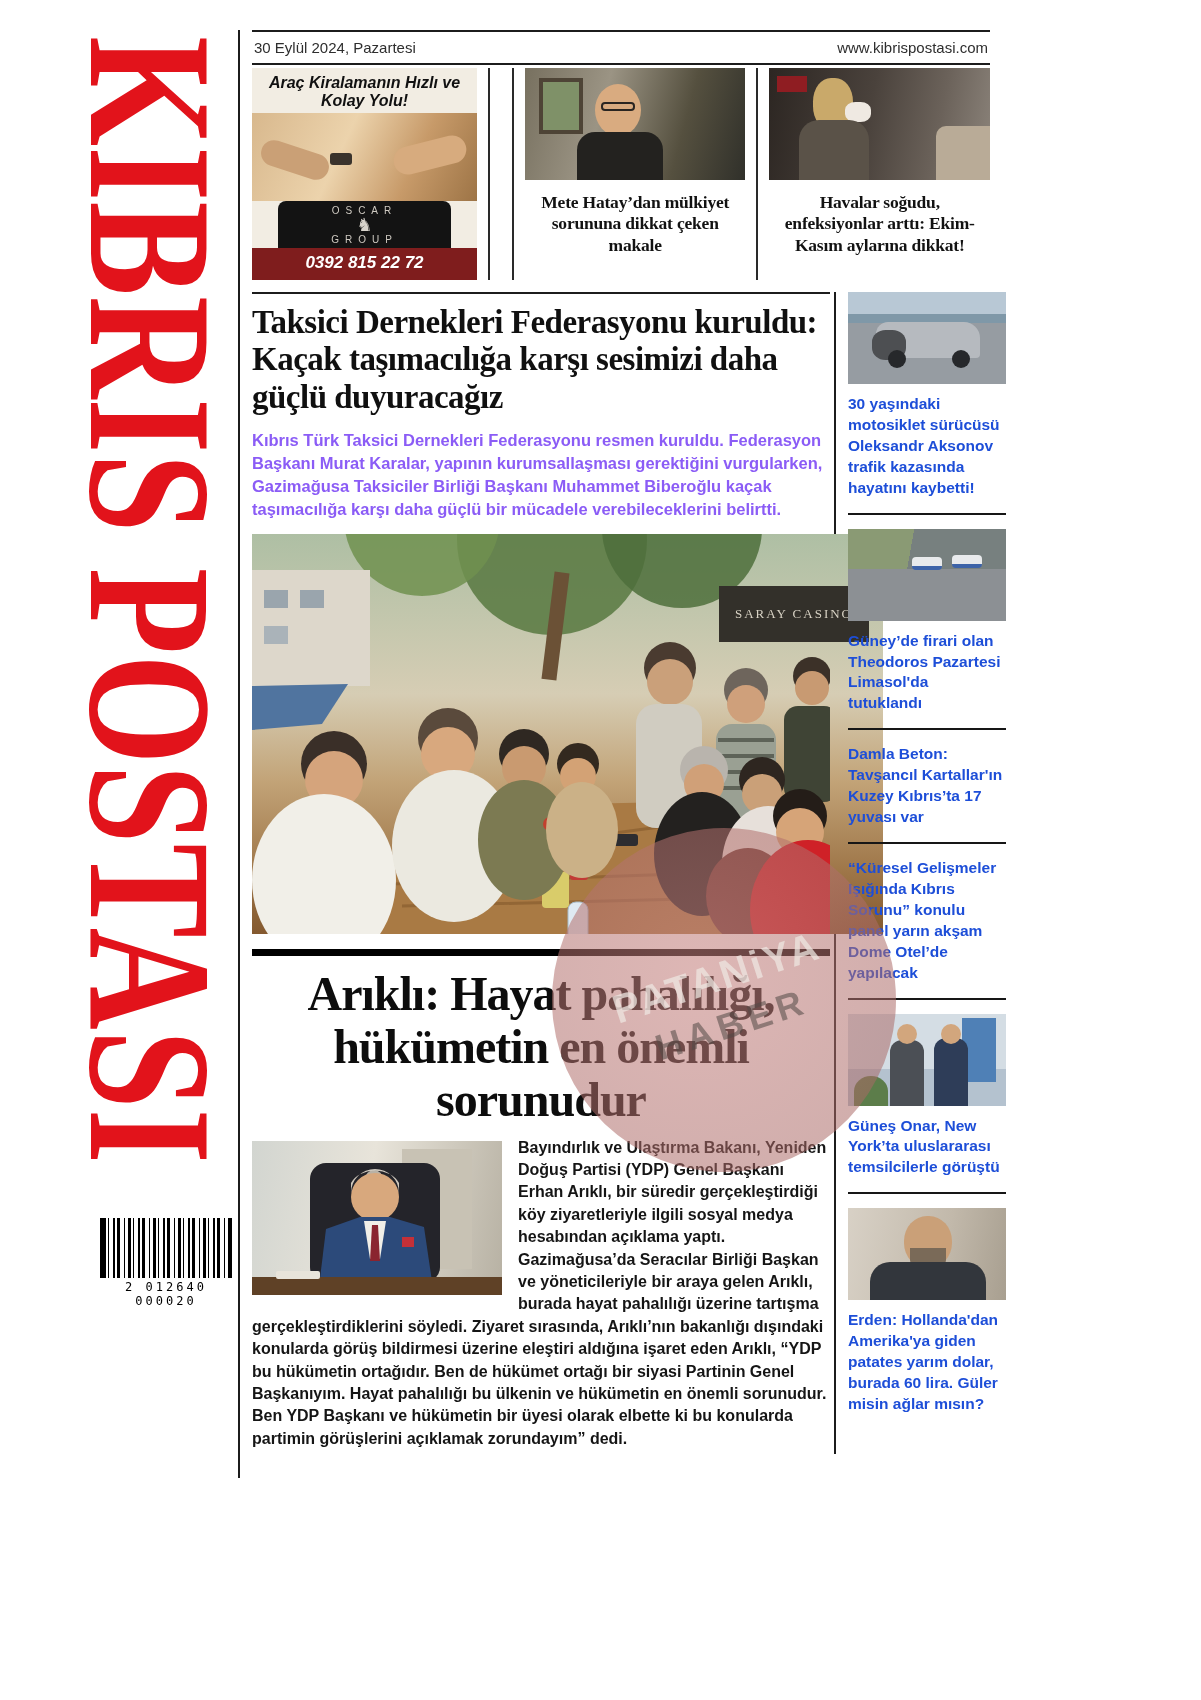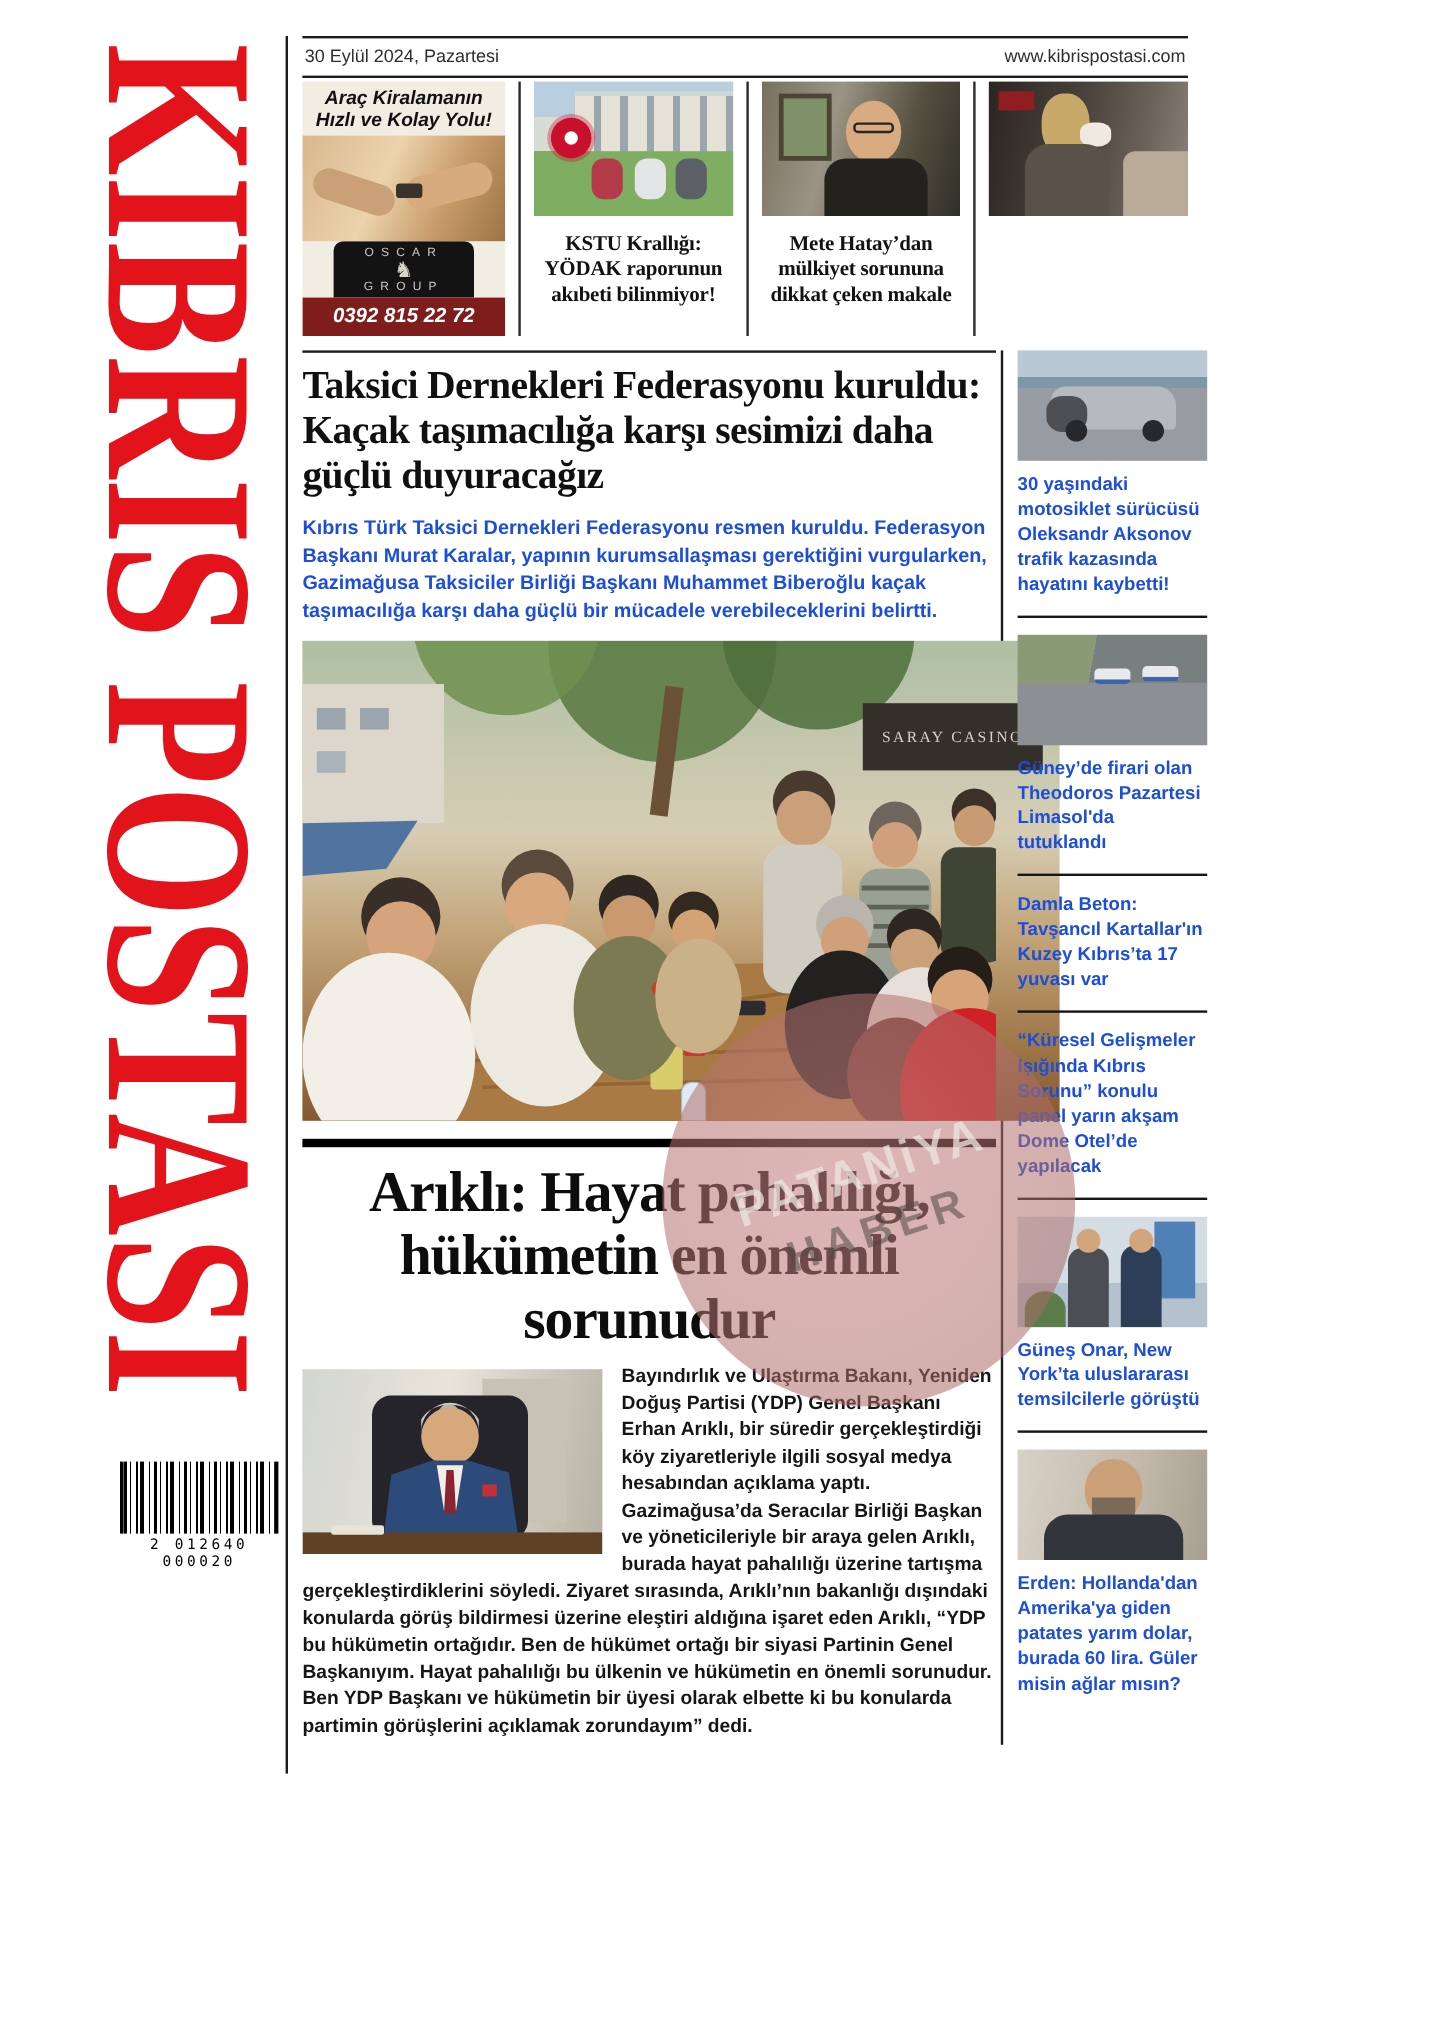--- a/index.html
+++ b/index.html
@@ -75,21 +75,21 @@
     font-family:"Liberation Serif", serif; font-weight:bold; font-size:17.5px;
     line-height:1.22; text-align:center; padding:12px 2px 0; color:#121212; letter-spacing:-.2px;
   }
   
   .main-col{ position:absolute; left:252px; top:292px; width:578px; }
   .main-col .h1{
     border-top:2px solid #1c1c1c; padding-top:10px;
     font-family:"Liberation Serif", serif; font-weight:bold; font-size:33px;
     line-height:1.13; letter-spacing:-.5px; color:#101010;
   }
-  .lede{ margin-top:13px; font-size:16.5px; font-weight:600; line-height:1.4; color:#1d4ed8; }
+  .lede{ margin-top:13px; font-size:16.5px; font-weight:600; line-height:1.4; color:#8b5cf6; }
   .main-photo{ margin-top:13px; width:631px; height:400px; position:relative; overflow:hidden;
     background:linear-gradient(#aebfa4 0%, #c4c7ad 22%, #d6cdb4 40%, #c2a377 62%, #9d7547 85%, #84592f 100%); }
   .photo-sign{ position:absolute; right:14px; top:52px; width:150px; height:56px; background:#33302a;
     color:#d8d2c4; font-family:"Liberation Serif", serif; font-size:13px; letter-spacing:2px;
     display:flex; align-items:center; justify-content:center; }
   .heavy-rule{ height:7px; background:#000; margin-top:15px; }
   .main-col .h2{
     margin:12px auto 0; max-width:480px; text-align:center;
     font-family:"Liberation Serif", serif; font-weight:bold; font-size:48px;
     line-height:1.1; letter-spacing:-1px; color:#0d0d0d;
@@ -158,49 +158,40 @@
       <div class="ad-key"></div>
     </div>
     <div class="ad-brand">
       <div class="b1">OSCAR</div>
       <div class="ad-horse">♞</div>
       <div class="b2">GROUP</div>
     </div>
     <div class="ad-phone">0392 815 22 72</div>
   </div>
   <div class="strip-sep"></div>
-  <div class="teaser">
-    <div class="teaser-img t-kstu">
-      <div class="bldg"></div>
-      <div class="logo"></div>
-      <div class="stu1"></div>
-      <div class="stu2"></div>
-      <div class="stu3"></div>
-    </div>
-    <div class="teaser-title">KSTU Krallığı: YÖDAK raporunun akıbeti bilinmiyor!</div>
-  </div>
   <div class="strip-sep"></div>
   <div class="teaser">
     <div class="teaser-img t-mete">
       <div class="frame"></div>
       <div class="head"></div>
       <div class="glasses"></div>
       <div class="shirt"></div>
     </div>
     <div class="teaser-title">Mete Hatay’dan mülkiyet sorununa dikkat çeken makale</div>
   </div>
   <div class="strip-sep"></div>
   <div class="teaser">
     <div class="teaser-img t-hava">
       <div class="logo"></div>
       <div class="hair"></div>
       <div class="tissue"></div>
       <div class="body"></div>
       <div class="sofa"></div>
     </div>
+    <div class="teaser-title">Havalar soğudu, enfeksiyonlar arttı: Ekim-Kasım aylarına dikkat!</div>
   </div>
 </div>
 
 <div class="main-col">
   <div class="h1">Taksici Dernekleri Federasyonu kuruldu: Kaçak taşımacılığa karşı sesimizi daha güçlü duyuracağız</div>
   <div class="lede">Kıbrıs Türk Taksici Dernekleri Federasyonu resmen kuruldu. Federasyon Başkanı Murat Karalar, yapının kurumsallaşması gerektiğini vurgularken, Gazimağusa Taksiciler Birliği Başkanı Muhammet Biberoğlu kaçak taşımacılığa karşı daha güçlü bir mücadele verebileceklerini belirtti.</div>
 
   <div class="main-photo">
     <svg width="578" height="400" viewBox="0 0 578 400" preserveAspectRatio="none" style="position:absolute;left:0;top:0;">
 

